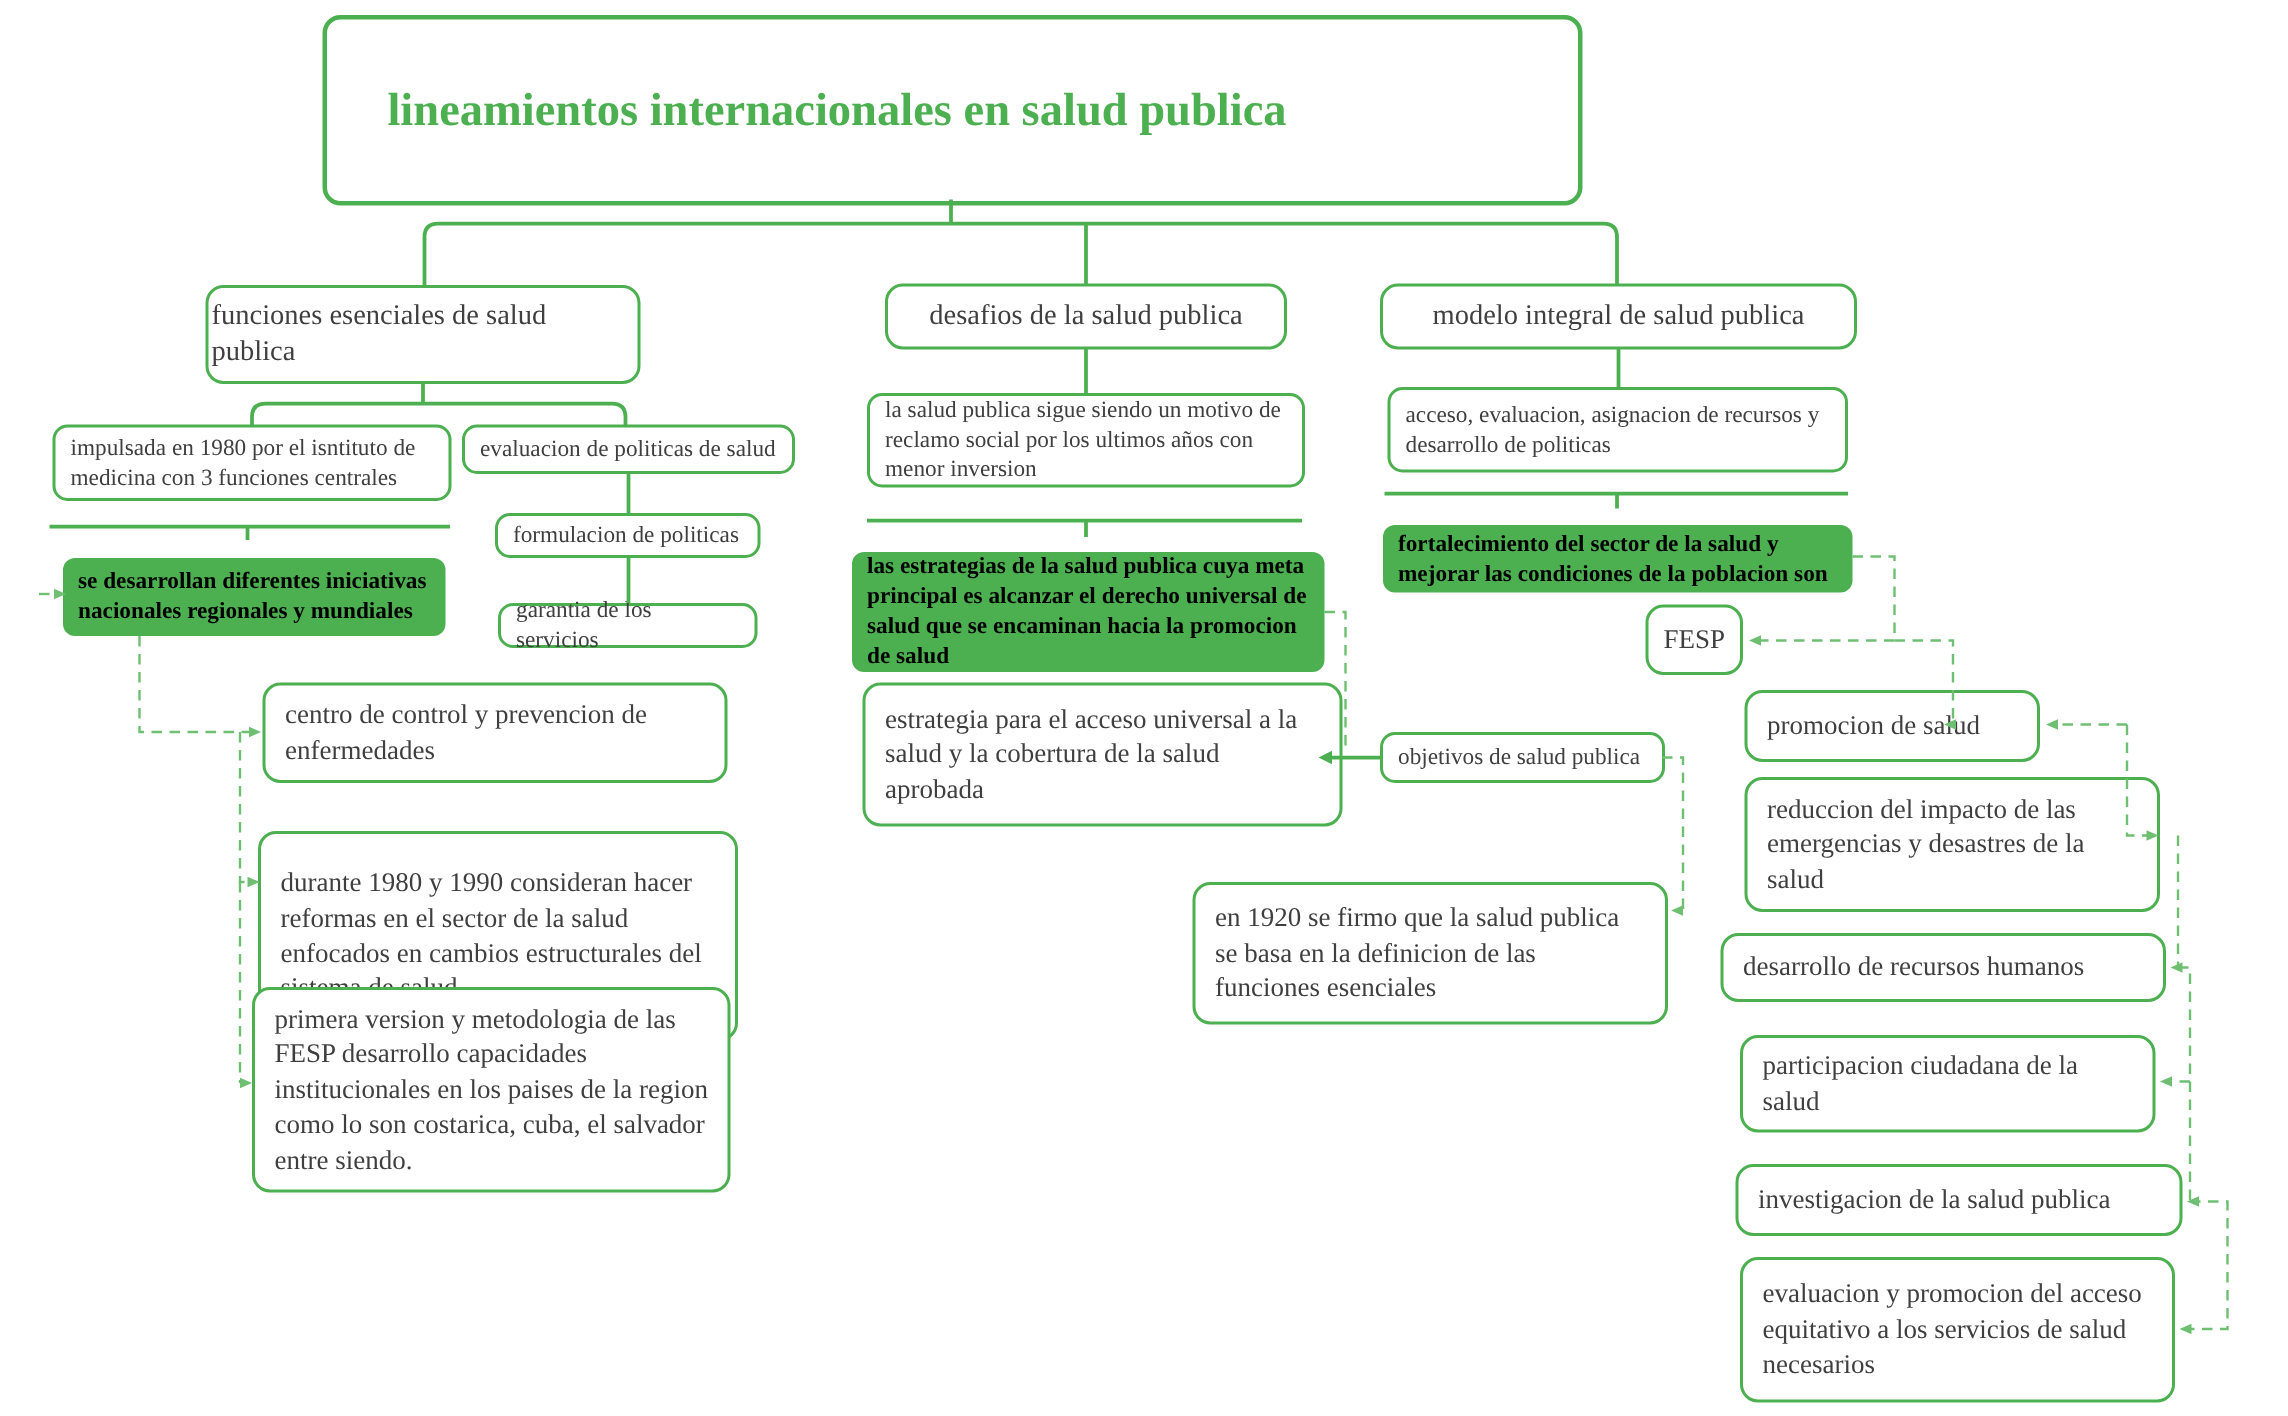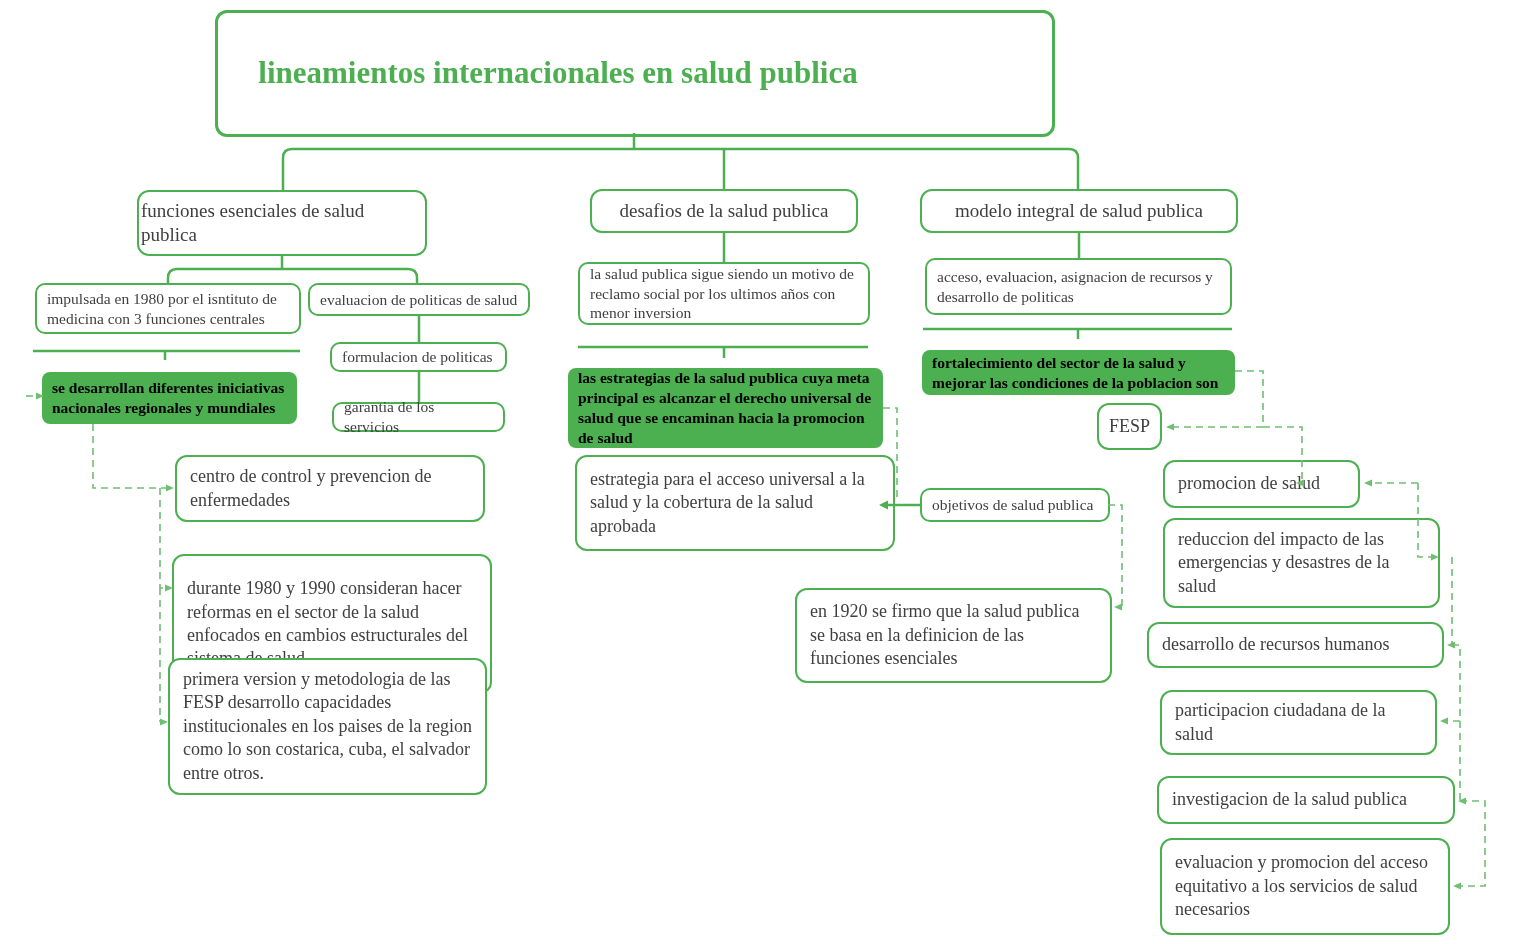--- a/index.html
+++ b/index.html
@@ -70,21 +70,21 @@
   <div class="node heading center" style="left:590px;top:189px;width:268px;height:44px;">desafios de la salud publica</div>
   <div class="node heading center" style="left:920px;top:189px;width:318px;height:44px;">modelo integral de salud publica</div>
 
   <div class="node" style="left:35px;top:283px;width:266px;height:51px;">impulsada en 1980  por el isntituto de medicina con 3 funciones centrales</div>
   <div class="node" style="left:308px;top:283px;width:222px;height:33px;">evaluacion de politicas de salud</div>
   <div class="node" style="left:330px;top:342px;width:177px;height:30px;">formulacion de politicas</div>
   <div class="node" style="left:332px;top:402px;width:173px;height:30px;">garantia de los servicios</div>
   <div class="node green-fill" style="left:42px;top:372px;width:255px;height:52px;">se desarrollan diferentes iniciativas nacionales regionales y mundiales</div>
   <div class="node lg" style="left:175px;top:455px;width:310px;height:67px;">centro de control y prevencion de enfermedades</div>
   <div class="node lg" style="left:172px;top:554px;width:320px;height:140px;">durante 1980 y 1990 consideran hacer reformas en el sector de la salud enfocados en cambios estructurales del sistema de salud</div>
-  <div class="node lg" style="left:168px;top:658px;width:319px;height:137px;">primera version y metodologia de las FESP desarrollo capacidades institucionales en los paises de la region como lo son costarica, cuba, el salvador entre otros.</div>
+  <div class="node lg" style="left:168px;top:658px;width:319px;height:137px;">primera version y metodologia de las FESP desarrollo capacidades institucionales en los paises de la region como lo son costarica, cuba, el salvador entre siendo.</div>
 
   <div class="node" style="left:578px;top:262px;width:292px;height:63px;">la salud publica sigue siendo un motivo de reclamo social por los ultimos años con menor inversion</div>
   <div class="node green-fill" style="left:568px;top:368px;width:315px;height:80px;">las estrategias de la salud publica cuya meta principal es alcanzar el derecho universal de salud que se encaminan hacia la promocion de salud</div>
   <div class="node lg" style="left:575px;top:455px;width:320px;height:96px;">estrategia para el acceso universal a la salud y la cobertura de la salud aprobada</div>
   <div class="node" style="left:920px;top:488px;width:190px;height:34px;">objetivos de salud publica</div>
   <div class="node lg" style="left:795px;top:560px;width:317px;height:95px;margin-top:28px;">en 1920 se firmo que la salud publica se basa en la definicion de las funciones esenciales</div>
 
   <div class="node" style="left:925px;top:258px;width:307px;height:57px;">acceso, evaluacion, asignacion de recursos y desarrollo de politicas</div>
   <div class="node green-fill" style="left:922px;top:350px;width:313px;height:45px;">fortalecimiento del sector de la salud y mejorar las condiciones de la poblacion son</div>
   <div class="node lg center" style="left:1097px;top:403px;width:65px;height:47px;">FESP</div>

